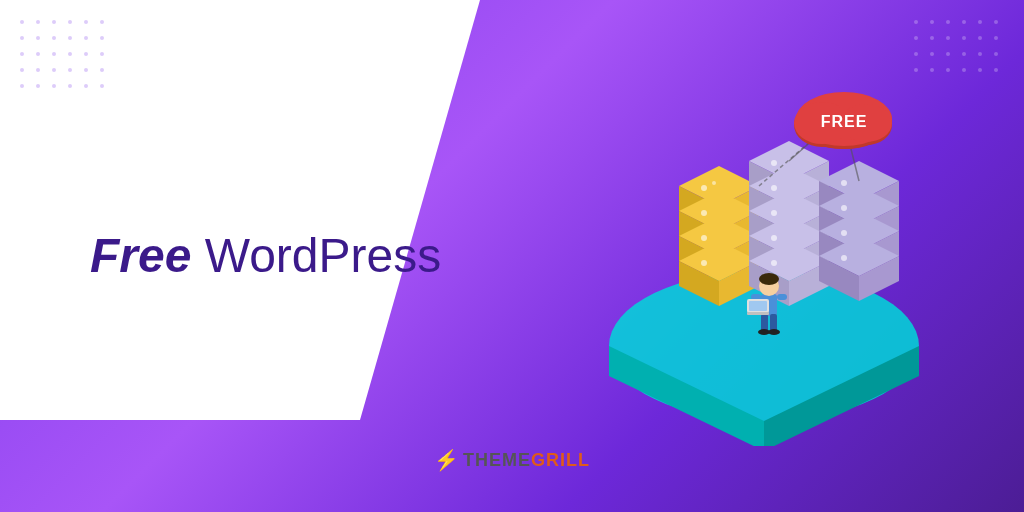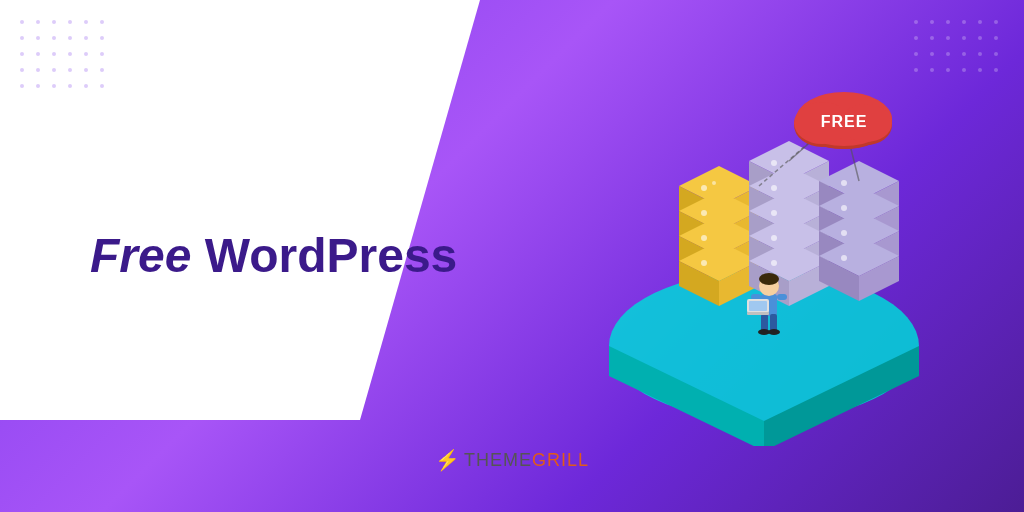--- a/index.html
+++ b/index.html
@@ -84,21 +84,21 @@
       color: #3b1a8a;
     }
 
     .headline .free-word {
       color: #3b1a8a;
       font-style: italic;
     }
 
     .headline .normal-word {
       color: #3b1a8a;
-      font-weight: 700;
+      font-weight: 400;
     }
 
     .headline .hosting-line {
       display: block;
     }
 
     
     .brand {
       position: absolute;
       bottom: 40px;
@@ -111,21 +111,21 @@
     }
 
     .brand-icon {
       color: #e05a1a;
       font-size: 20px;
       font-weight: 900;
     }
 
     .brand-name {
       font-size: 18px;
-      font-weight: 400;
+      font-weight: 700;
       letter-spacing: 1px;
     }
 
     .brand-theme {
       color: #555;
     }
 
     .brand-grill {
       color: #e05a1a;
     }

